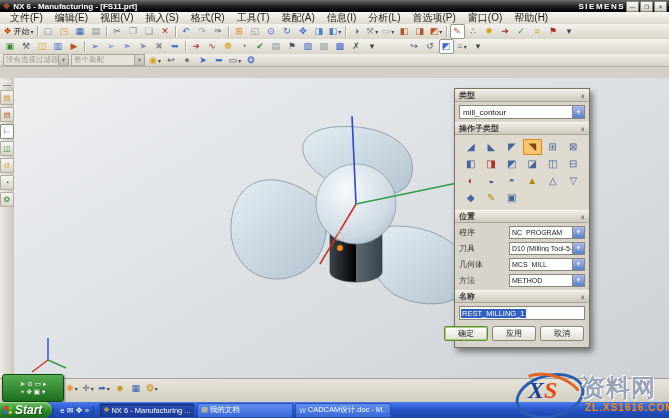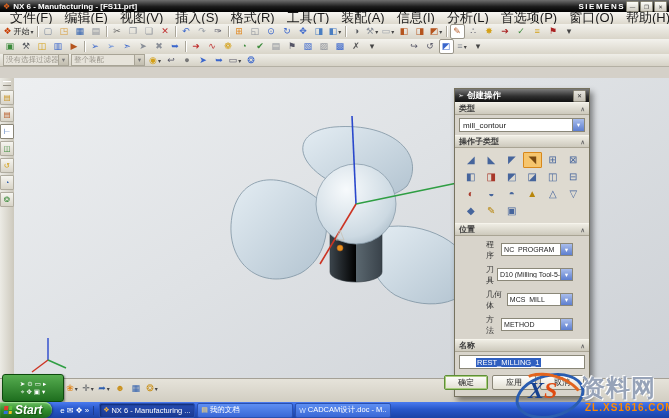--- a/index.html
+++ b/index.html
@@ -14,21 +14,21 @@
   .brand{position:absolute;right:44px;top:0;height:12px;display:flex;align-items:center;
     font-size:8px;font-weight:bold;letter-spacing:1.5px;color:#fff;}
   .winbtns{position:absolute;right:2px;top:1px;display:flex;gap:1px;}
   .winbtn{width:11px;height:9px;background:linear-gradient(#fdfdfa,#cfccc2);border:1px solid #8a8778;
     font-size:5.5px;display:flex;align-items:center;justify-content:center;color:#333;border-radius:1px;}
 
   
   .menubar{position:absolute;top:12px;left:0;right:0;height:12px;
     background:linear-gradient(#f8f7f3,#ddd9cd);border-bottom:1px solid #b4b0a4;
     display:flex;align-items:center;padding-left:4px;}
-  .menu-item{font-size:13px;color:#1a1a1a;padding:0 6px;white-space:nowrap;}
+  .menu-item{font-size:10px;color:#1a1a1a;padding:0 6px;white-space:nowrap;}
 
   
   .tb{position:absolute;left:0;right:0;display:flex;align-items:center;
     background:linear-gradient(#f3f2ed,#d9d5c9);border-bottom:1px solid #b4b0a4;padding-left:2px;}
   #toolbar1{top:24px;height:15px;}
   #toolbar2{top:39px;height:15px;}
   .tbtn{display:inline-flex;align-items:center;justify-content:center;min-width:13px;height:13px;
     margin:0 .5px;border:1px solid transparent;border-radius:2px;}
   .tbtn.pressed{background:#fff;border-color:#9a968a;}
   .glyph{font-size:9px;line-height:1;}
@@ -96,21 +96,21 @@
   .drop-btn{width:11px;height:100%;background:linear-gradient(#a9bdec,#5d7ecf);border-left:1px solid #8a8778;
     color:#fff;font-size:5.5px;display:flex;align-items:center;justify-content:center;}
   .grid{display:grid;grid-template-columns:repeat(6,1fr);gap:1px 1px;padding:4px 6px;background:#deDAd0;background:#dedad0;}
   .gcell{height:14px;display:flex;align-items:center;justify-content:center;border:1px solid transparent;border-radius:1px;}
   .gcell.selected{background:#f6c56d;border-color:#d8881a;}
   .gcell .glyph{font-size:10px;}
   .frow{display:flex;align-items:center;justify-content:space-between;padding:1.5px 4px;}
   .flabel{font-size:8px;color:#333;}
   .fcombo{width:74px;height:11px;background:#fff;border:1px solid #8a8778;display:flex;align-items:center;}
   .fcombo .val{flex:1;font-size:7px;color:#222;padding-left:2px;white-space:nowrap;overflow:hidden;}
-  .name-input{margin:3px 4px 2px;height:12px;background:#fff;border:1px solid #8a8778;display:flex;align-items:center;padding-left:16px;}
+  .name-input{margin:3px 4px 2px;height:12px;background:#fff;border:1px solid #8a8778;display:flex;align-items:center;padding-left:1px;}
   .name-sel{background:#2f5fc0;color:#fff;font-size:7.5px;padding:0 1px;white-space:nowrap;}
   .btnrow{display:flex;justify-content:flex-end;gap:4px;padding:4px 5px 6px;}
   .xpbtn{min-width:34px;height:13px;background:linear-gradient(#fefefc,#e2dfd2);border:1px solid #8a8778;
     border-radius:2px;font-size:8px;color:#222;display:flex;align-items:center;justify-content:center;padding:0 4px;}
   .xpbtn.default{border-color:#5e8f37;box-shadow:inset 0 0 0 1px #a9cc7c;}
 
   
   .taskbar{position:absolute;left:0;right:0;bottom:0;height:16px;z-index:40;
     background:linear-gradient(#4a7bf0,#2857ca 45%,#1b43a6);display:flex;align-items:center;}
   .start{height:16px;display:flex;align-items:center;gap:3px;padding:0 10px 0 4px;
@@ -519,25 +519,20 @@
       </span>
       <span class="prow">
         <span class="pic">⌖</span>
         <span class="pic">✥</span>
         <span class="pic">▣</span>
         <span class="pic">▾</span>
       </span>
     </div>
 
   <div class="dialog">
-    <div class="dlg-title">
-      <span class="dico">➣</span>
-      <span class="dtext">创建操作</span>
-      <span class="dclose">✕</span>
-    </div>
 
     <div class="dlg-section">
       <span>类型</span>
       <span class="sarrow">∧</span>
     </div>
     <div class="dlg-combo">
       <span class="val">mill_contour</span>
       <span class="drop-btn">▼</span>
     </div>
 
@@ -608,21 +603,21 @@
         </span>
         <span class="gcell">
           <span class="glyph" style="color: rgb(70, 101, 156);">▣</span>
         </span>
       </div>
 
     <div class="dlg-section">
       <span>位置</span>
       <span class="sarrow">∧</span>
     </div>
-    <div id="location-fields" style="padding:1px 12px 2px;margin-left:15px;">
+    <div id="location-fields" style="padding:1px 0 2px;">
         <div class="frow">
           <span class="flabel">程序</span>
           <span class="fcombo">
             <span class="val">NC_PROGRAM</span>
             <span class="drop-btn">▼</span>
           </span>
         </div>
         <div class="frow">
           <span class="flabel">刀具</span>
           <span class="fcombo">

